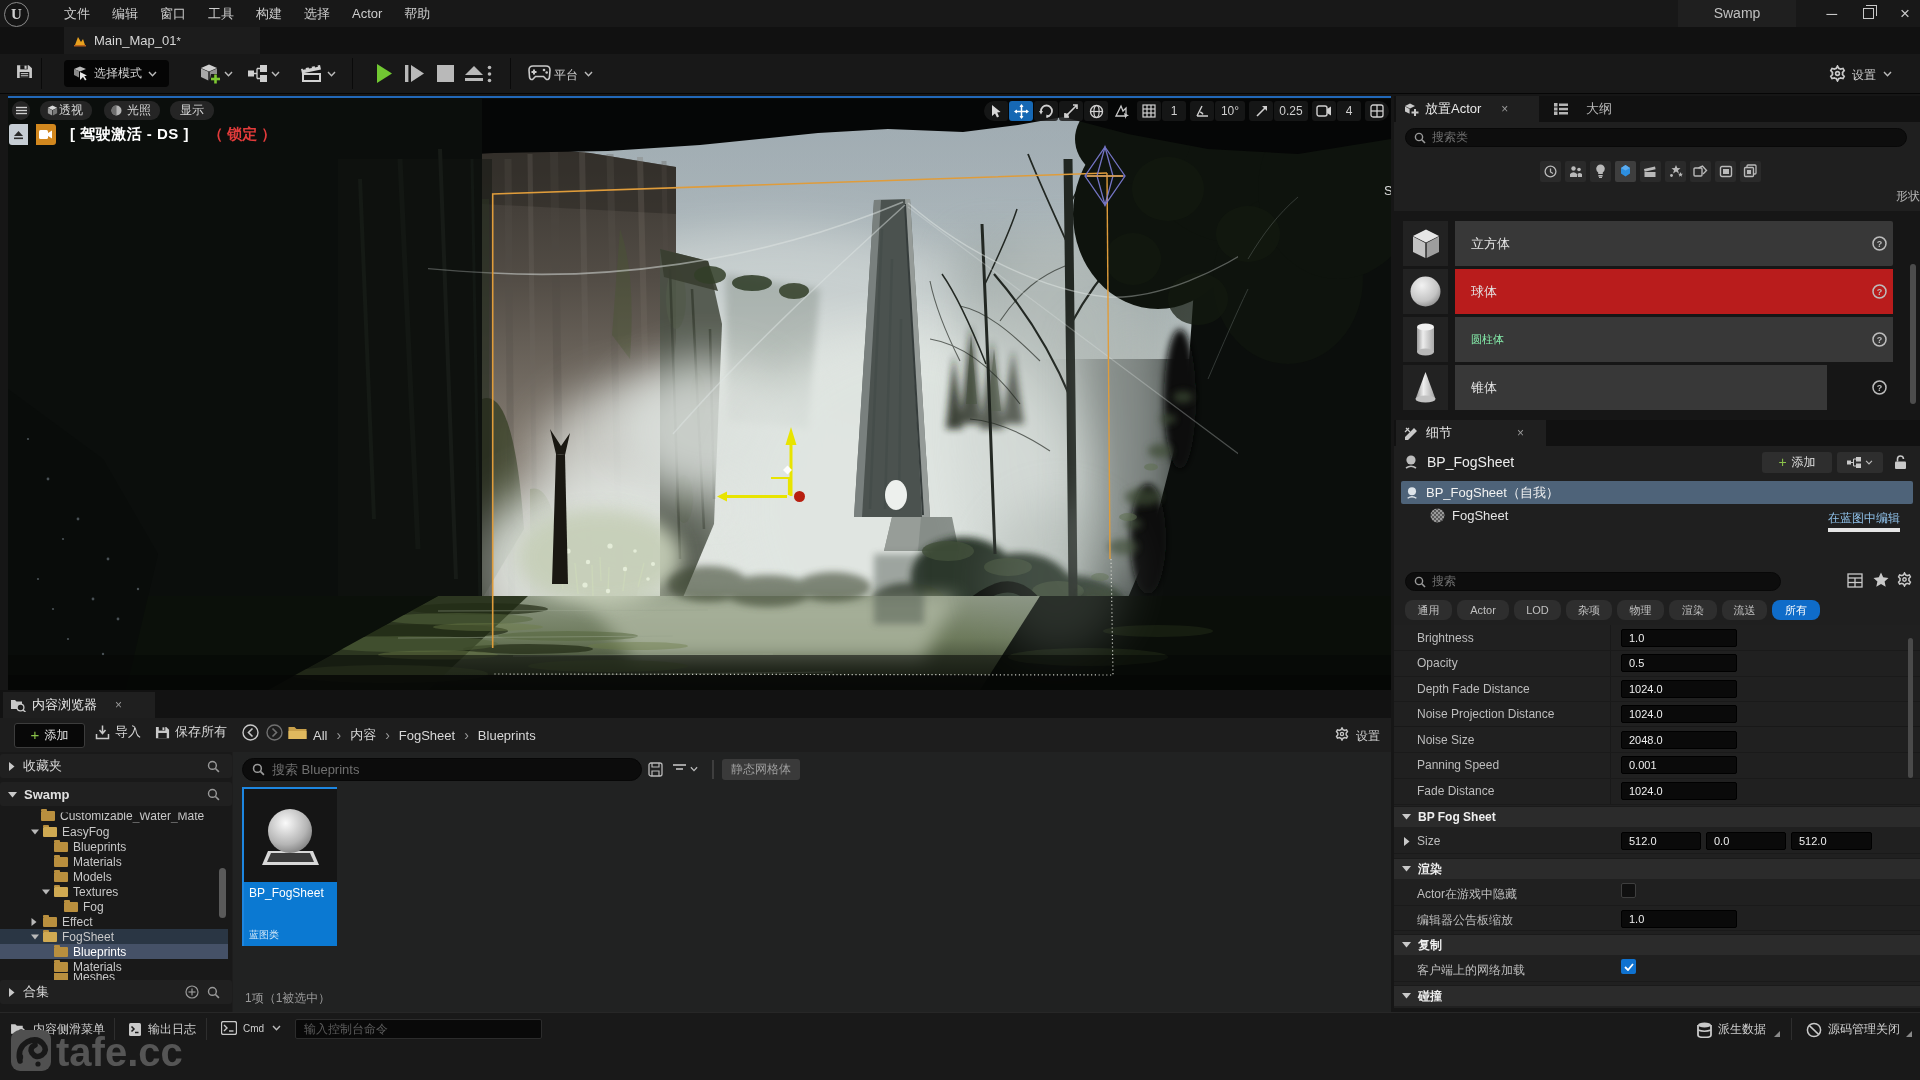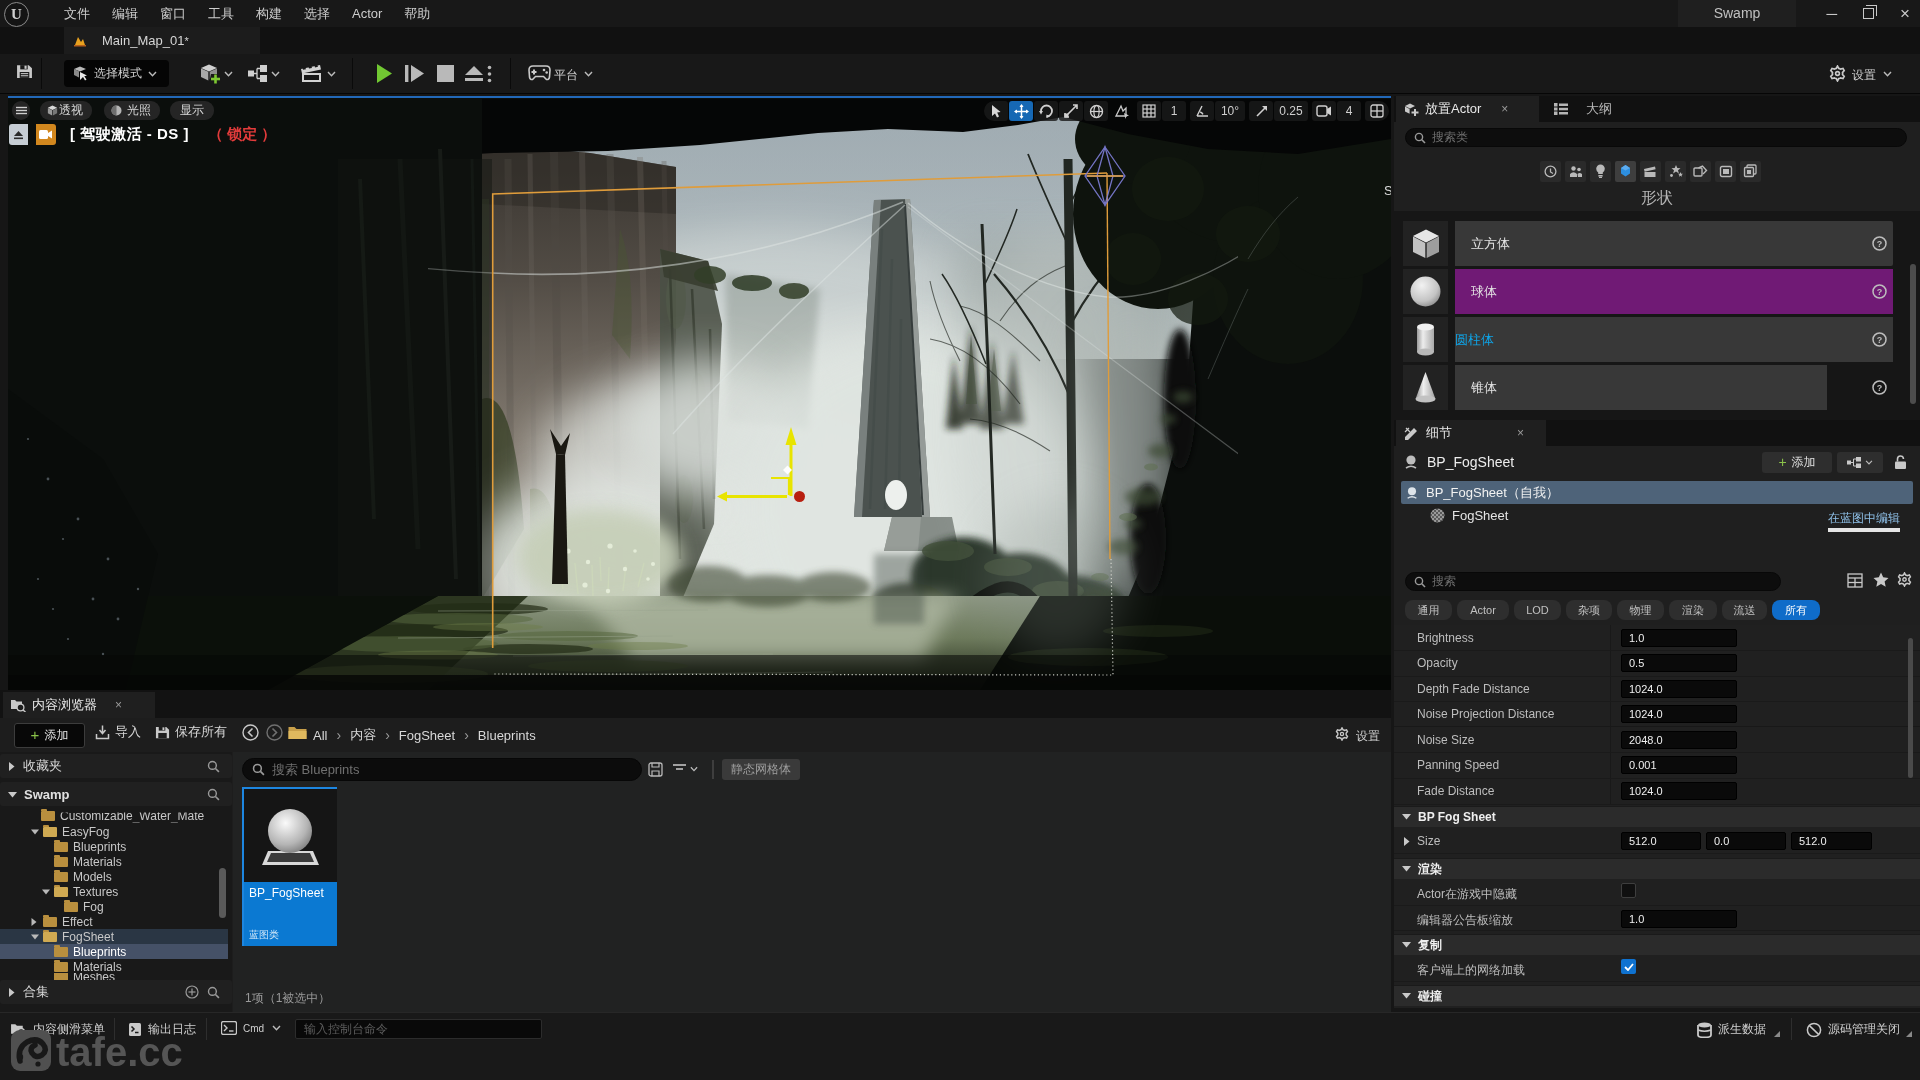--- a/index.html
+++ b/index.html
@@ -36,21 +36,21 @@
       <span style="position:absolute;left:2px;top:-4px;width:11px;height:11px;border:1px solid #c8c8c8;border-left:none;border-bottom:none"></span>
     </span>
   <span style="font-size:17px">×</span>
 </div>
 
 <div class="abs" style="left:4px;top:2px;width:25px;height:25px;border-radius:50%;background:#141414;border:1.5px solid #8a8a8a;z-index:5"></div>
 <div class="abs" style="left:11px;top:6px;color:#cfcfcf;font-size:15px;font-weight:bold;z-index:6;font-family:'Liberation Serif',serif">U</div>
 
 <div class="abs" style="left:0;top:27px;width:1920px;height:27px;background:#111111"></div>
 <div class="abs" style="left:64px;top:27px;width:196px;height:27px;background:#1c1c1c"></div>
-<div class="abs row" style="left:72px;top:27px;height:27px;gap:15px">
+<div class="abs row" style="left:72px;top:27px;height:27px;gap:7px">
   <svg width="15" height="13">
       <polygon points="3,11 6,3 9,8 11,5 13,11" fill="#e8a11f"></polygon>
       <rect x="2" y="11" width="12" height="1.5" fill="#b85f1a"></rect>
     </svg>
   <span style="color:#d6d6d6;font-size:13px">Main_Map_01<span style="font-size:11px">*</span></span>
 </div>
 
 <div class="abs" style="left:0;top:54px;width:1920px;height:40px;background:#181818;border-bottom:1px solid #060606"></div>
 <div id="toolbar" class="abs" style="left:0;top:54px;width:1920px;height:40px;color:#cfcfcf">
 
@@ -708,21 +708,21 @@
         </svg>
       </span>
     <span class="pib">
         <svg width="15" height="14" viewBox="0 0 15 14">
           <rect x="4" y="1" width="9" height="9" rx="1" stroke="#b9b9b9" stroke-width="1.3" fill="none"></rect>
           <rect x="1.5" y="3.5" width="9" height="9" rx="1" fill="#3a3a3a" stroke="#b9b9b9" stroke-width="1.3"></rect>
           <rect x="4" y="6" width="4" height="4" fill="#b9b9b9"></rect>
         </svg>
       </span>
   </div>
-  <div class="abs" style="left:0;top:92px;width:526px;text-align:center;color:#b5b5b5;font-size:16px">形状</div>
+  <div class="abs" style="left:0;top:92px;width:526px;text-align:right;color:#b5b5b5;font-size:12px">形状</div>
   <div class="abs" style="left:0;top:115px;width:526px;height:209px;background:#161616"></div>
   <div id="shape-rows">
 
     <div class="abs" style="left:9px;top:125px;width:45px;height:45px;background:#222"><svg width="45" height="45" viewBox="0 0 45 45">
           <path d="M10 15 L23 8.5 L36 15 L23 21.5 Z" fill="#e6e6e6"></path>
           <path d="M10 15.5 L10 31 L22.3 37 L22.3 21.9 Z" fill="#c2c2c2"></path>
           <path d="M36 15.5 L36 31 L23.7 37 L23.7 21.9 Z" fill="#9e9e9e"></path>
         </svg></div>
     <div class="abs row" style="left:61px;top:125px;width:438px;height:45px;background:#383838;border-radius:0 2px 2px 0">
         <span style="color:#e4e4e4;font-size:13px;margin-left:16px">立方体</span>
@@ -731,38 +731,38 @@
     <div class="abs" style="left:9px;top:173px;width:45px;height:45px;background:#222"><svg width="45" height="45">
           <defs>
             <radialGradient id="sph" cx="0.38" cy="0.3" r="0.75">
               <stop offset="0" stop-color="#f2f2f2"></stop>
               <stop offset="0.7" stop-color="#c4c4c4"></stop>
               <stop offset="1" stop-color="#8e8e8e"></stop>
             </radialGradient>
           </defs>
           <circle cx="22.5" cy="22.5" r="15" fill="url(#sph)"></circle>
         </svg></div>
-    <div class="abs row" style="left:61px;top:173px;width:438px;height:45px;background:#701a75">
+    <div class="abs row" style="left:61px;top:173px;width:438px;height:45px;background:#b91c1c">
         <span style="color:#e4e4e4;font-size:13px;margin-left:16px">球体</span>
       </div>
 
     <div class="abs" style="left:9px;top:221px;width:45px;height:45px;background:#222"><svg width="45" height="45">
           <defs>
             <linearGradient id="cyl" x1="0" x2="1">
               <stop offset="0" stop-color="#9a9a9a"></stop>
               <stop offset="0.35" stop-color="#ededed"></stop>
               <stop offset="1" stop-color="#a8a8a8"></stop>
             </linearGradient>
           </defs>
           <rect x="14" y="10" width="17" height="25" fill="url(#cyl)"></rect>
           <ellipse cx="22.5" cy="10" rx="8.5" ry="3.4" fill="#f0f0f0"></ellipse>
           <ellipse cx="22.5" cy="35" rx="8.5" ry="3.4" fill="#b8b8b8"></ellipse>
         </svg></div>
     <div class="abs row" style="left:61px;top:221px;width:438px;height:45px;background:#383838">
-        <span style="color:#0ea5e9;font-size:13px;margin-left:0">圆柱体</span>
+        <span style="color:#86efac;font-size:11px;margin-left:16px">圆柱体</span>
       </div>
 
     <div class="abs" style="left:9px;top:269px;width:45px;height:45px;background:#222"><svg width="45" height="45">
           <defs>
             <linearGradient id="con" x1="0" x2="1">
               <stop offset="0" stop-color="#8e8e8e"></stop>
               <stop offset="0.4" stop-color="#efefef"></stop>
               <stop offset="1" stop-color="#9e9e9e"></stop>
             </linearGradient>
           </defs>

